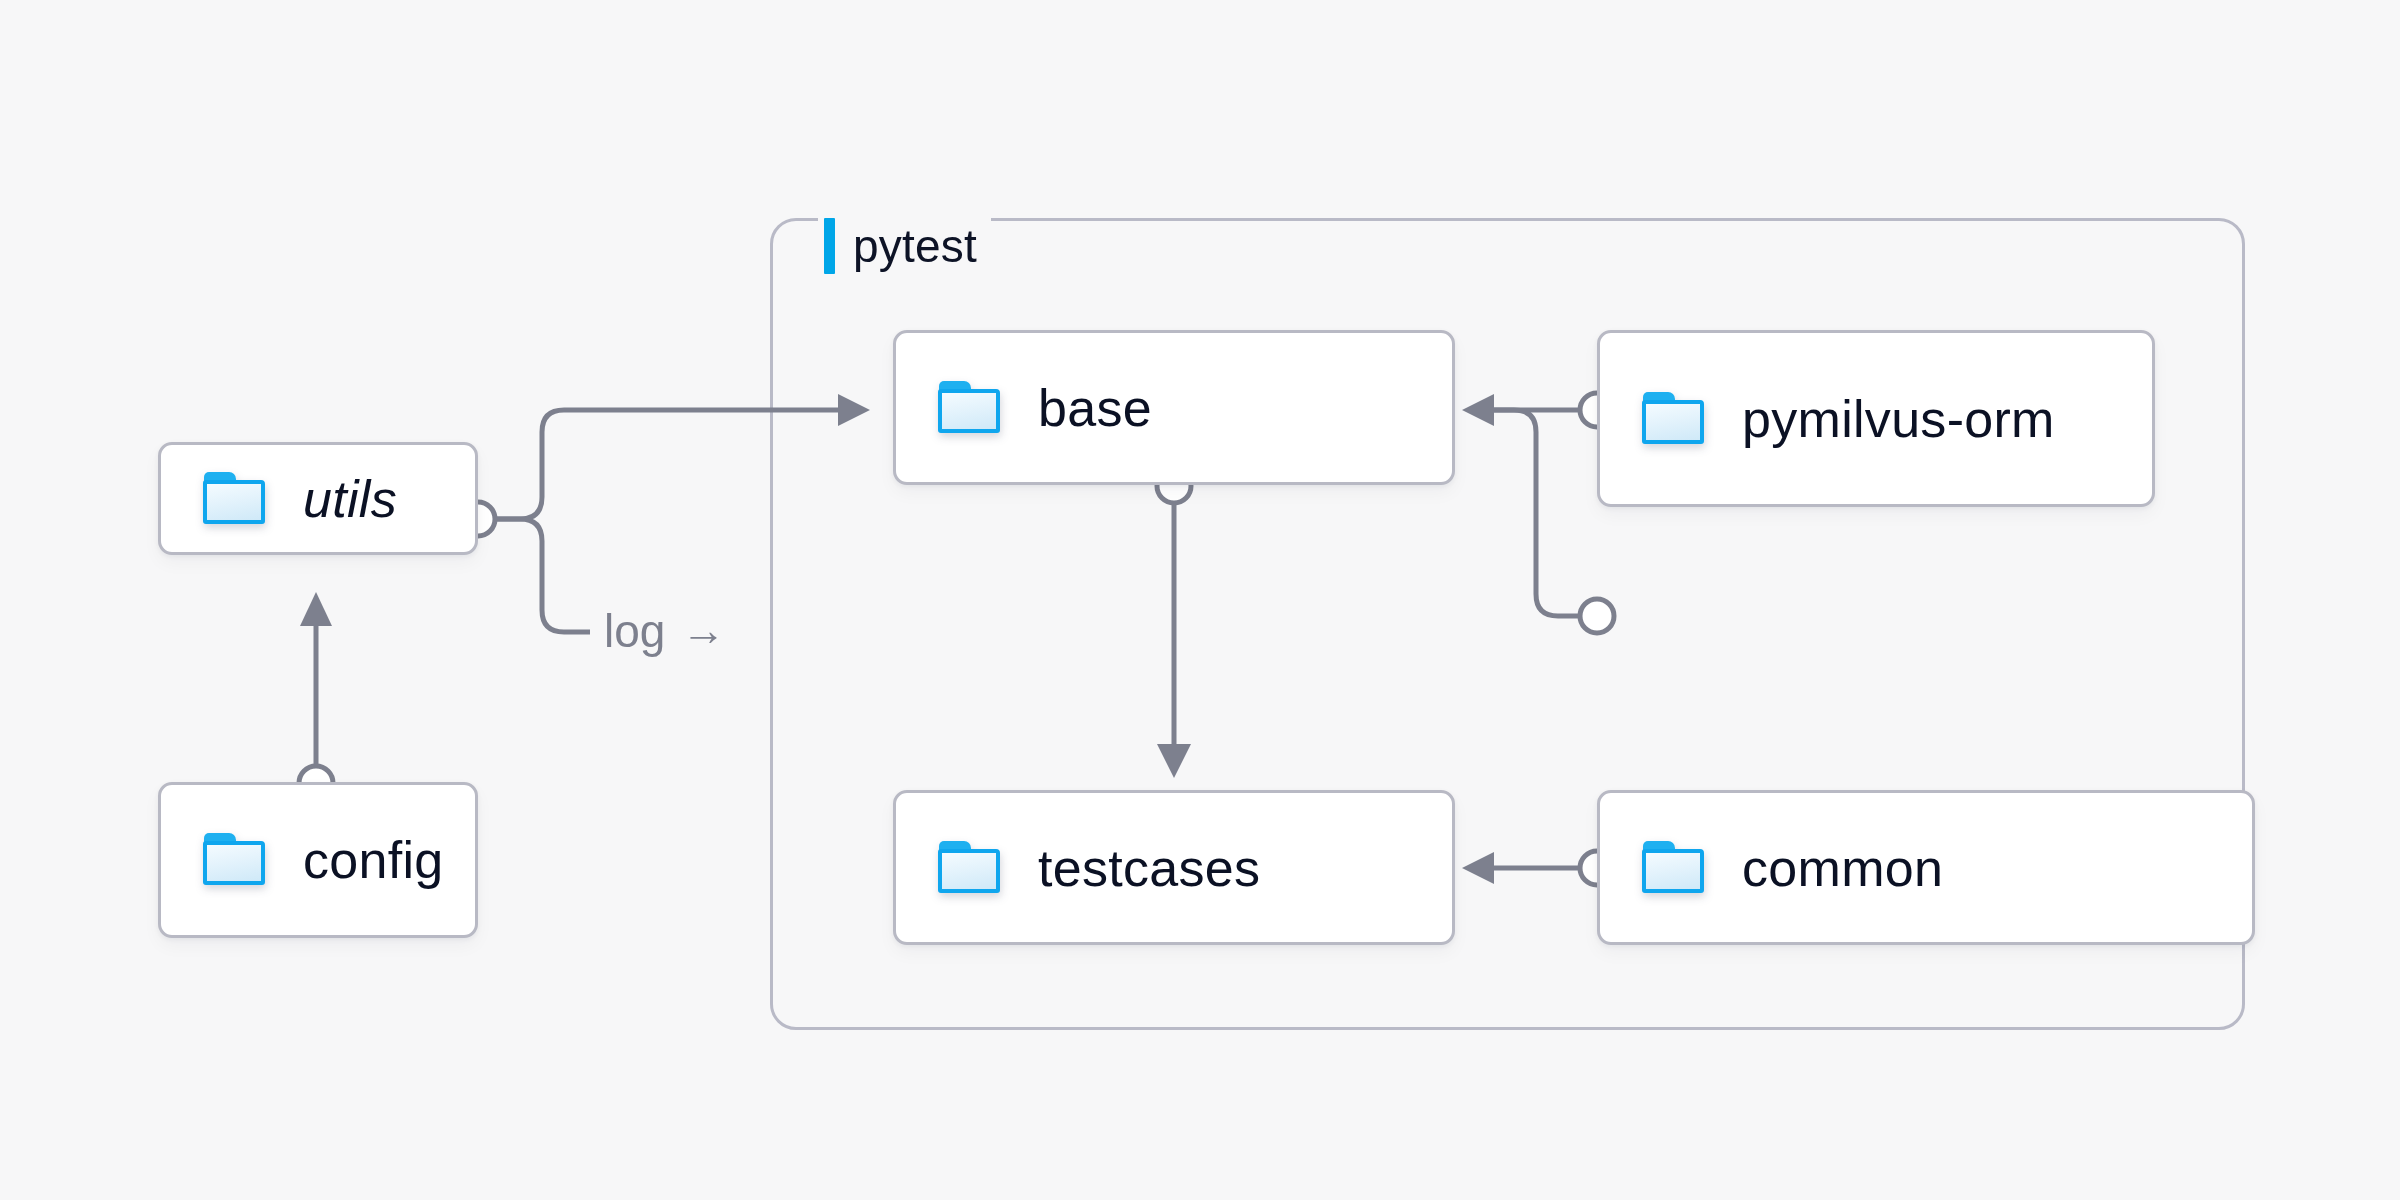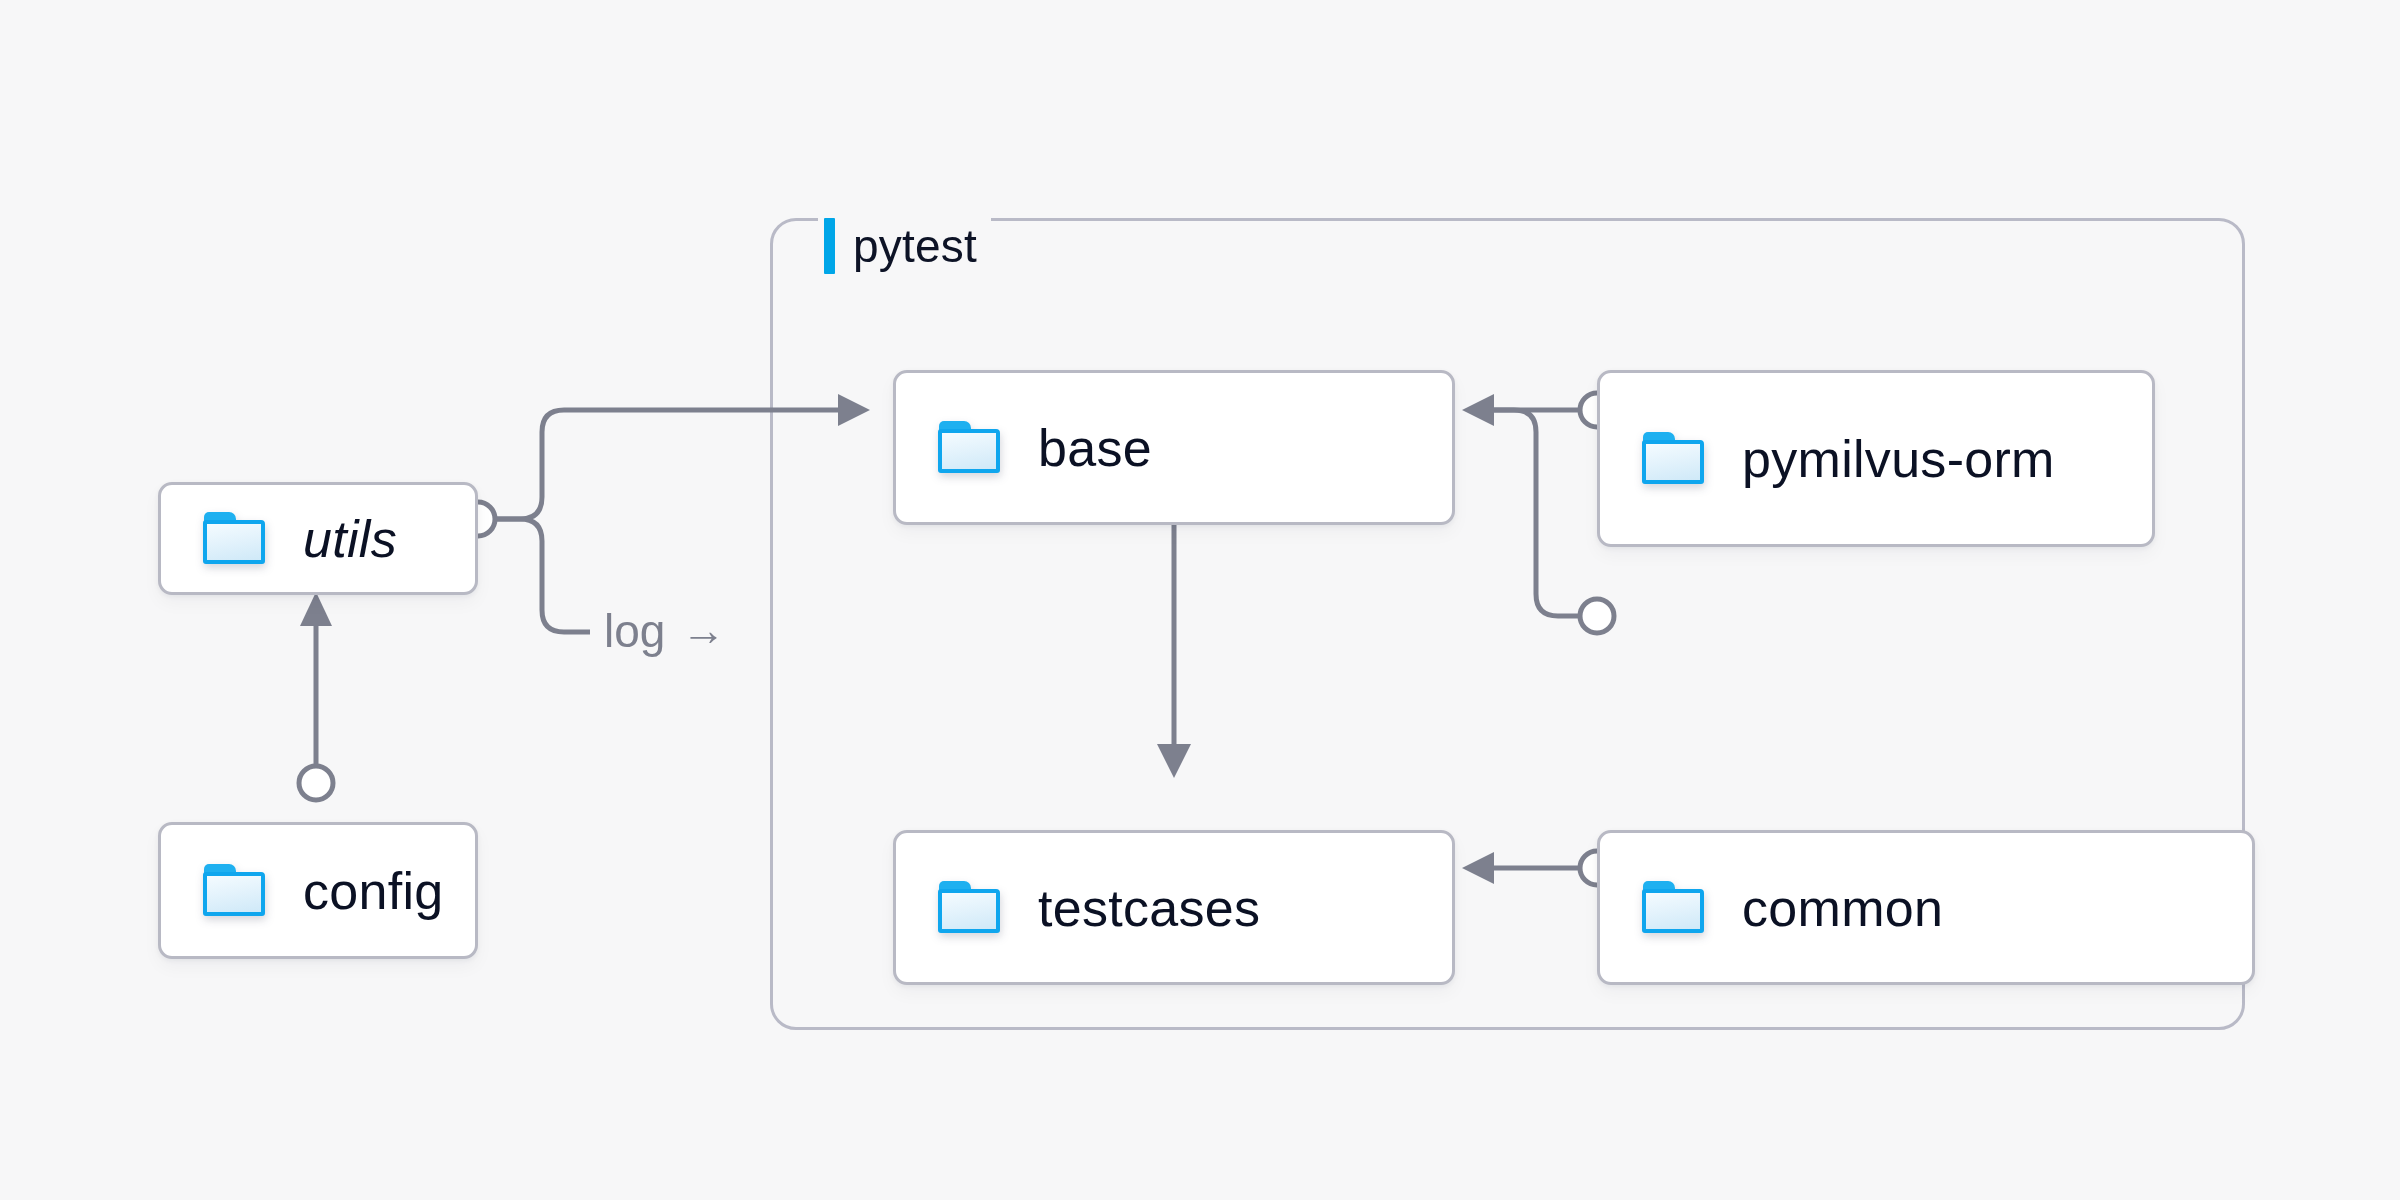--- a/index.html
+++ b/index.html
@@ -44,21 +44,20 @@
   .node{
     position:absolute;
     box-sizing:border-box;
     background:#ffffff;
     border:3px solid #b8b9c4;
     border-radius:14px;
     display:flex;align-items:center;
     padding-left:42px;
     gap:34px;
     box-shadow:0 2px 5px rgba(24,28,48,.055), 0 8px 18px rgba(24,28,48,.04);
-    margin-top:40px;
   }
   .node-label{
     font-size:52px;
     color:#0b1124;
     letter-spacing:.3px;
     white-space:nowrap;
     line-height:1;
   }
 
   
@@ -167,21 +166,21 @@
   </div>
 
   <div class="node" style="left:158px;top:442px;width:320px;height:113px;font-style:italic;">
     <span class="folder-icon">
       <span class="tab"></span>
         <span class="body"></span>
     </span>
     <span class="node-label">utils</span>
   </div>
 
-  <div class="node" style="left:158px;top:782px;width:320px;height:137px;">
+  <div class="node" style="left:158px;top:782px;width:320px;height:156px;">
     <span class="folder-icon">
       <span class="tab"></span>
         <span class="body"></span>
     </span>
     <span class="node-label">config</span>
   </div>
 
   <div class="node" style="left:893px;top:330px;width:562px;height:155px;">
     <span class="folder-icon">
       <span class="tab"></span>

